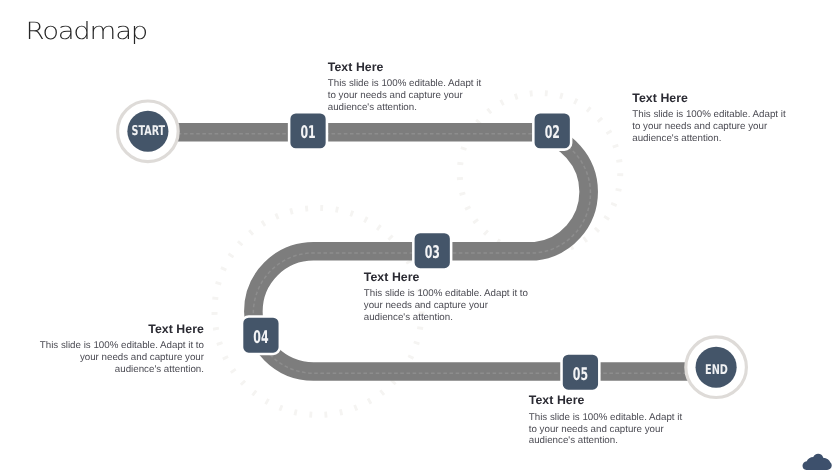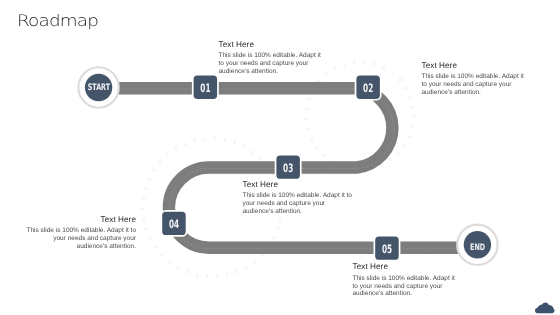--- a/index.html
+++ b/index.html
@@ -5,21 +5,21 @@
   html,body{margin:0;padding:0;}
   *{-webkit-font-smoothing:antialiased;text-rendering:geometricPrecision;}
   body{width:560px;height:315px;background:#ffffff;overflow:hidden;
        font-family:"Liberation Sans",sans-serif;position:relative;}
   #slide{position:absolute;left:0;top:0;width:560px;height:315px;background:#fff;}
   #title{position:absolute;left:16.6px;top:11px;font-family:"DejaVu Sans",sans-serif;
          font-weight:200;font-size:15.9px;color:#262626;letter-spacing:-0.72px;
          transform:scaleX(1.155);transform-origin:left top;}
   svg.layer{position:absolute;left:0;top:0;width:560px;height:315px;}
   .tb{position:absolute;font-family:"Liberation Sans",sans-serif;}
-  .tb .h{font-size:8.2px;font-weight:normal;color:#2b2b33;margin-bottom:3px;
+  .tb .h{font-size:8.2px;font-weight:bold;color:#2b2b33;margin-bottom:3px;
          letter-spacing:0.05px;line-height:1;}
   .tb .p{font-size:6.5px;color:#4b4b53;line-height:7.9px;}
   .tb.right{text-align:right;}
 </style>
 </head>
 <body>
 
 <div id="slide">
   <div id="title">Roadmap</div>
 

